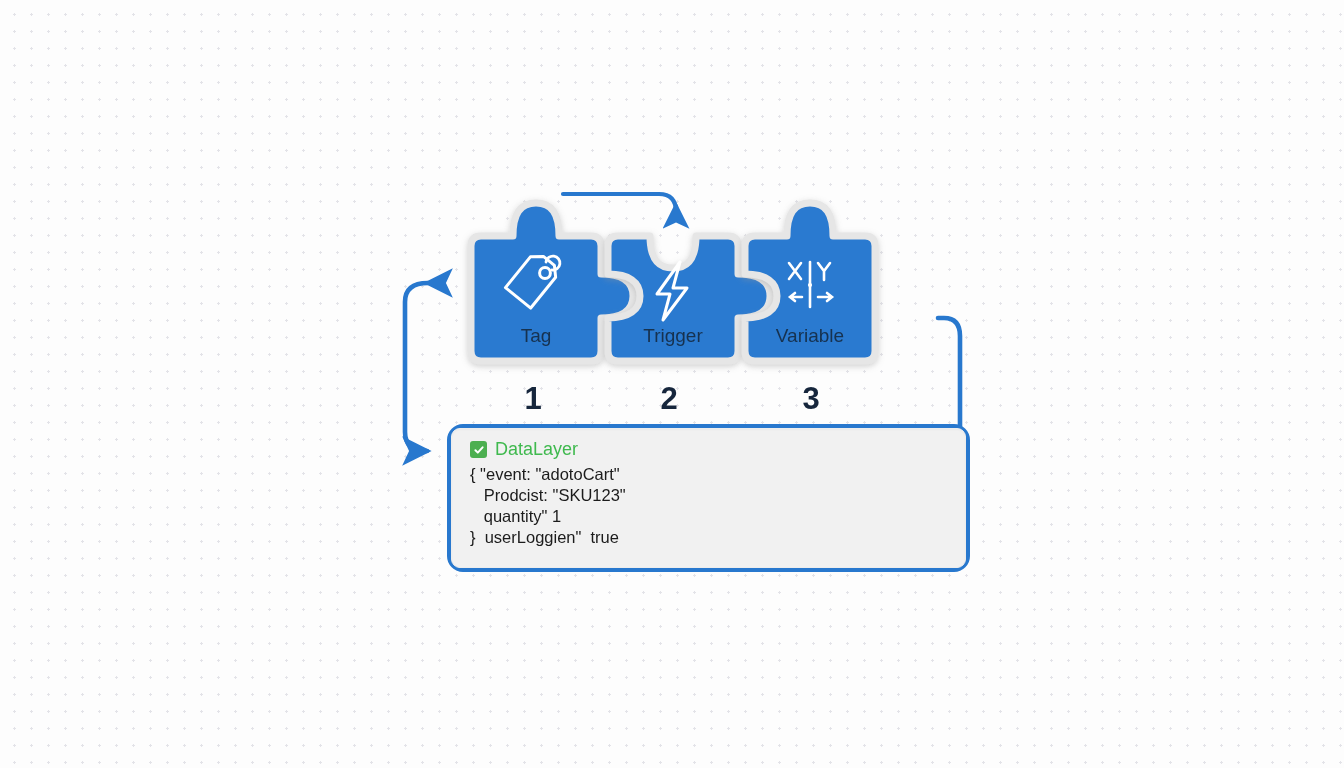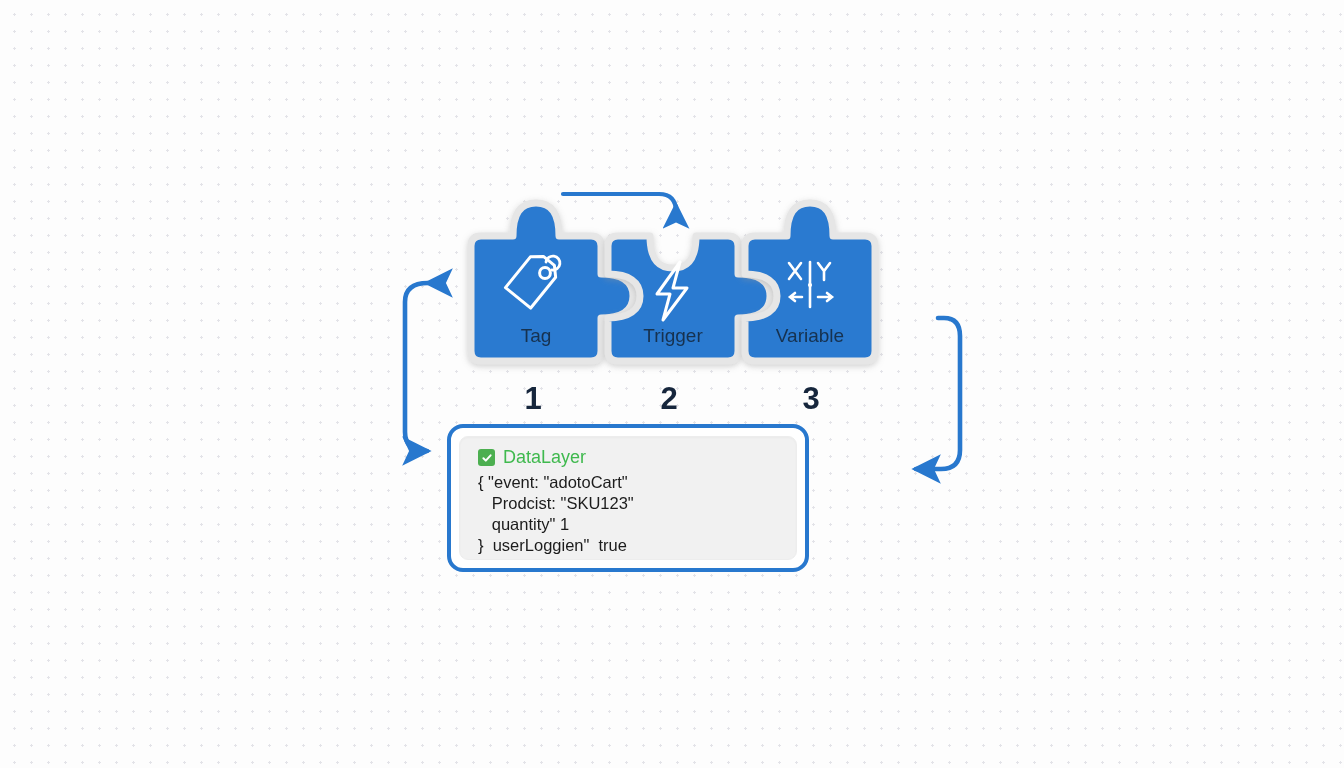--- a/index.html
+++ b/index.html
@@ -37,27 +37,26 @@
     color: #16263c;
     font-family: "Liberation Sans", sans-serif;
     text-align: center;
     width: 60px;
   }
   
   #datalayer-box {
     position: absolute;
     left: 447px;
     top: 424px;
-    width: 362px;
+    width: 523px;
     height: 148px;
     box-sizing: border-box;
     border: 4px solid #2878ce;
     border-radius: 16px;
     background: #ffffff;
-    padding: 8px;
   }
   #datalayer-inner {
     width: 100%;
     height: 100%;
     box-sizing: border-box;
     background: #f1f1f1;
     border: 1px solid #ededed;
     border-radius: 9px;
     padding: 10px 18px 10px 18px;
     box-shadow: inset 0 1px 2px rgba(0,0,0,0.03);

